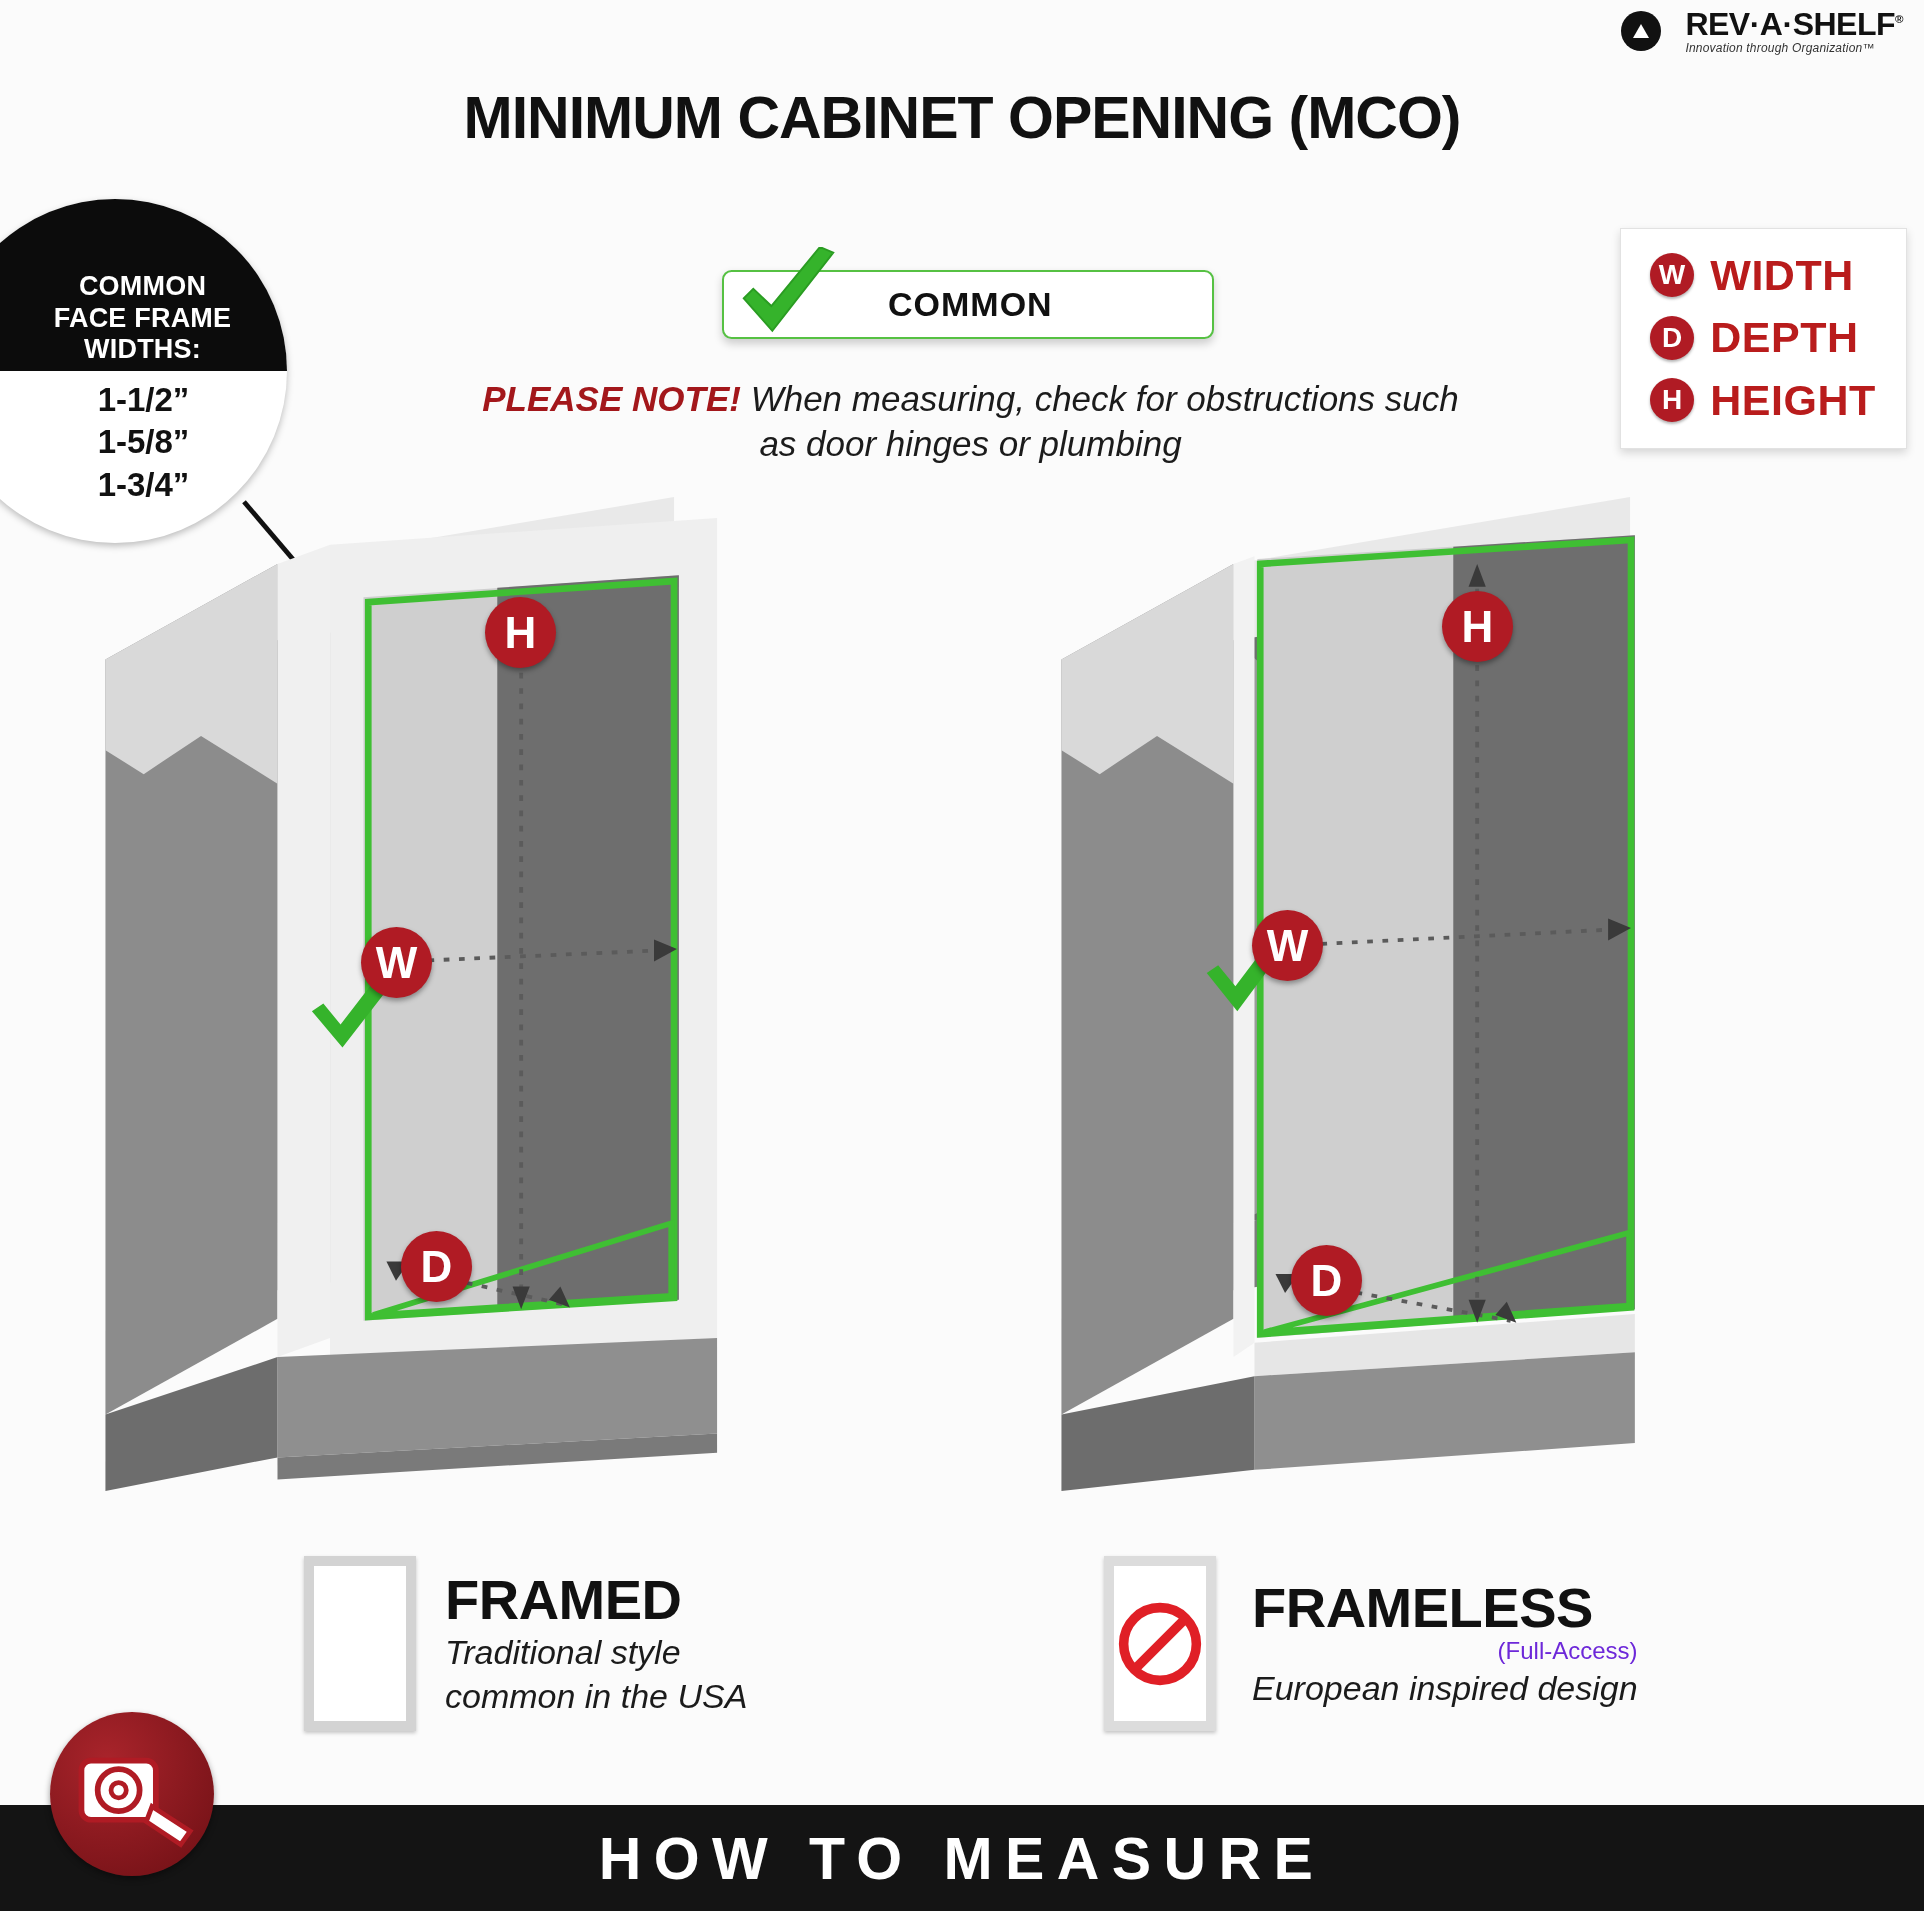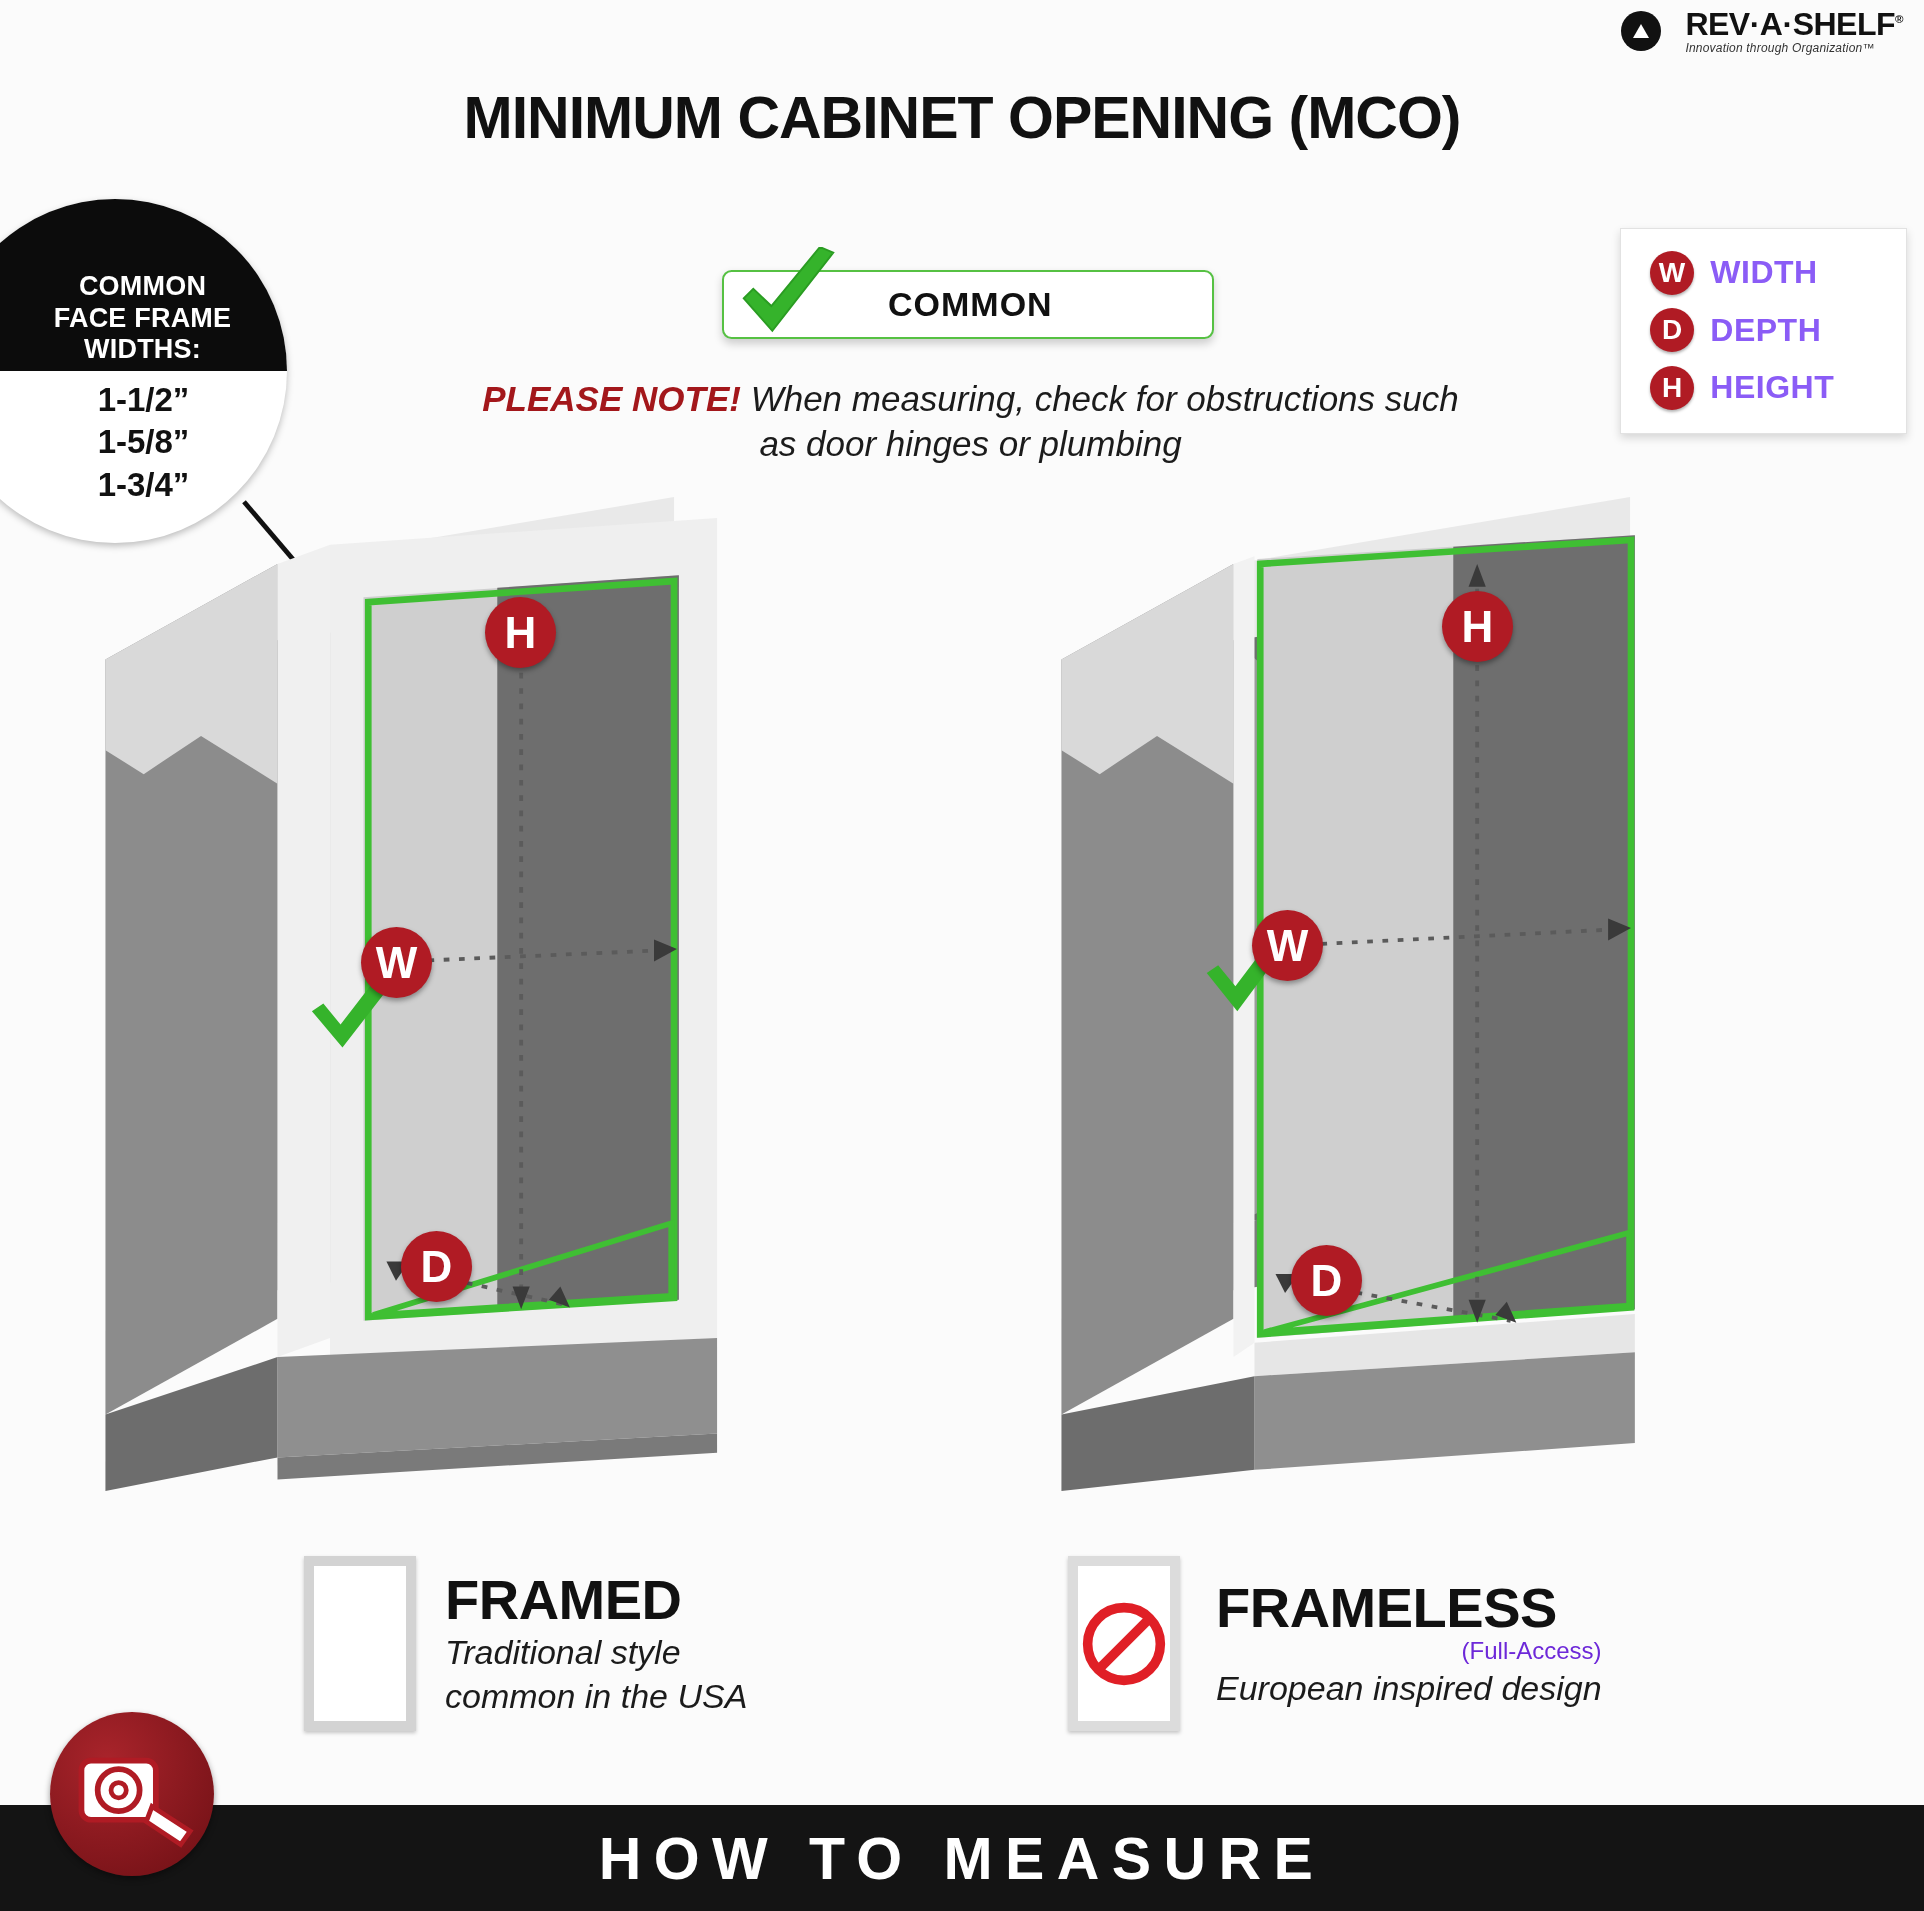--- a/index.html
+++ b/index.html
@@ -217,24 +217,24 @@
     color: #fff;
     font-weight: bold;
     font-size: 28px;
     display: flex;
     align-items: center;
     justify-content: center;
     flex: none;
     box-shadow: 0 1.9px 2.9px rgba(0,0,0,0.3);
   }
   .legend-label {
-    font-size: 32px;
+    font-size: 43px;
     font-weight: bold;
     letter-spacing: 0.5px;
-    color: #8b5cf6;
+    color: #b91c1c;
   }
 
   
   .cab {
     position: absolute;
     top: 497px;
   }
   .cab.left { left: 86px; }
   .cab.right { left: 1042px; }
 
@@ -254,21 +254,21 @@
   }
 
   
   .caption {
     position: absolute;
     display: flex;
     align-items: center;
     gap: 29px;
   }
   .caption.framed { left: 304px; top: 1556px; }
-  .caption.frameless { left: 1068px; top: 1556px; gap: 36px; }
+  .caption.frameless { left: 1104px; top: 1556px; gap: 36px; }
 
   .frame-swatch {
     width: 92px; height: 155px;
     background: #fff;
     border: 10.5px solid #dcdcdc;
     box-shadow: 0 1.9px 3.8px rgba(0,0,0,0.22);
     position: relative;
     flex: none;
   }
   .frame-swatch.inner-line {

